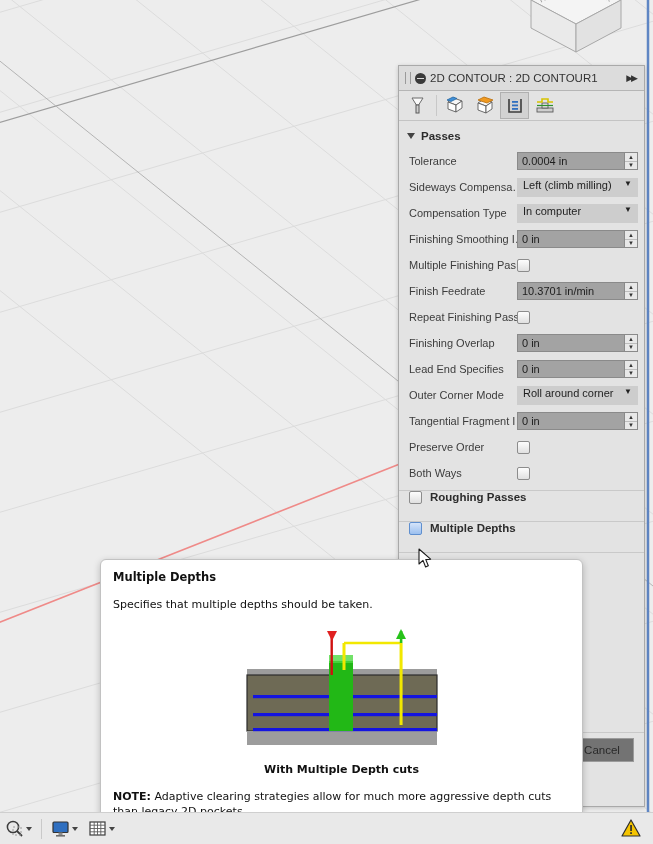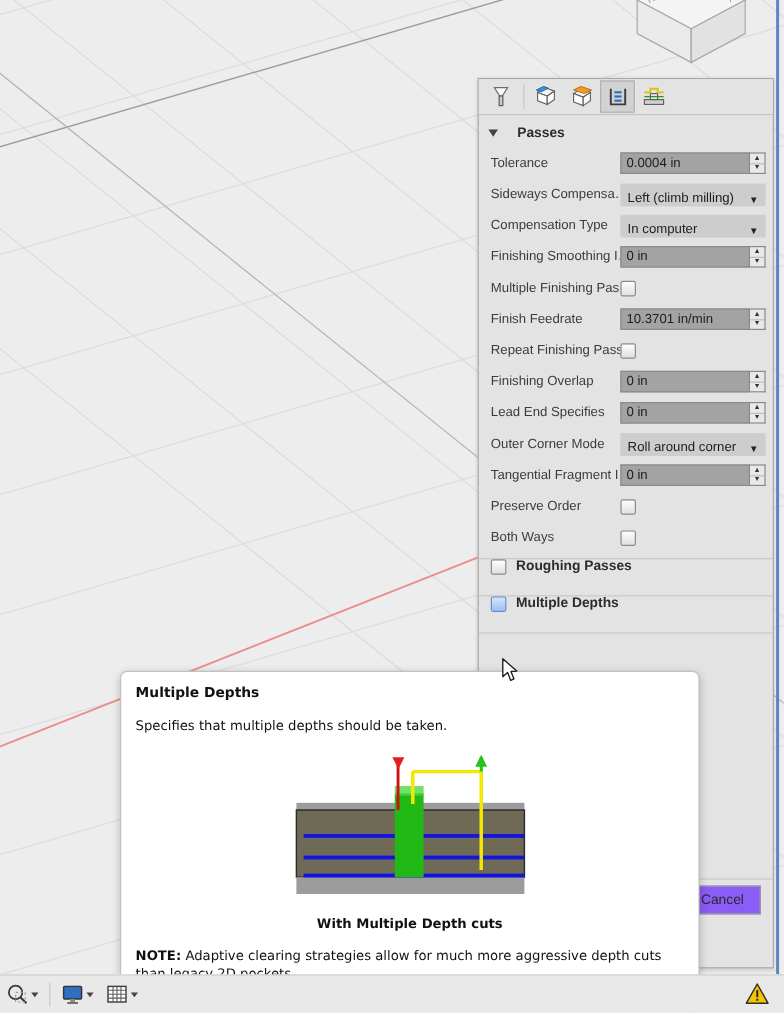--- a/index.html
+++ b/index.html
@@ -42,21 +42,21 @@
   }
   .tool-ico{
     width:27px;height:25px;display:flex;align-items:center;justify-content:center;
     border:1px solid transparent;margin-right:1px;position:relative;
   }
   .tool-ico.sel{background:#d2d2d2;border:1px solid #b0b0b0;}
   .sep-v{width:1px;height:21px;background:#c8c8c8;margin:0 3px;}
 
   
   .section-head{
-    display:flex;align-items:center;gap:16px;height:24px;padding:0 8px;margin-top:3px;
+    display:flex;align-items:center;gap:6px;height:24px;padding:0 8px;margin-top:3px;
     font-weight:bold;font-size:11.5px;color:#2c2c2c;
   }
   .tri{width:0;height:0;border-left:5px solid #444;border-top:4px solid transparent;border-bottom:4px solid transparent;}
   .tri.open{border-left:4.5px solid transparent;border-right:4.5px solid transparent;border-top:6px solid #444;border-bottom:0;}
 
   
   .row{display:flex;align-items:center;height:26px;padding:0 6px 0 10px;}
   .row .lbl{
     width:108px;flex:0 0 108px;font-size:11px;color:#3c3c3c;
     white-space:nowrap;overflow:hidden;text-overflow:clip;
@@ -67,41 +67,41 @@
     box-sizing:border-box;
   }
   .spin{
     width:13px;height:18px;border:1px solid #8a8a8a;border-left:none;background:#e8e8e8;
     display:flex;flex-direction:column;box-sizing:border-box;flex:0 0 13px;
   }
   .spin div{flex:1;display:flex;align-items:center;justify-content:center;font-size:6px;color:#333;line-height:1;}
   .spin div:first-child{border-bottom:1px solid #bdbdbd;}
   .combo{
     flex:1;height:19px;background:#cdcdcd;border:1px solid transparent;
-    display:flex;align-items:flex-end;justify-content:space-between;padding:0 5px;
+    display:flex;align-items:flex-start;justify-content:space-between;padding:0 5px;
     font-size:11px;color:#1d1d1d;box-sizing:border-box;
   }
   .combo .cv{white-space:nowrap;overflow:hidden;}
   .caret{font-size:8px;color:#222;margin-left:4px;}
   .cb{
     width:13px;height:13px;border:1px solid #8c8c8c;border-radius:2px;
     background:linear-gradient(#fdfdfd,#e0e0e0);box-sizing:border-box;flex:0 0 13px;
   }
   .cb.hover{background:linear-gradient(#d5e4fa,#9cc0ef);border-color:#5f8fcf;}
   .divider{height:1px;background:#c9c9c9;margin:4px 0 0 0;}
   .grp-row{display:flex;align-items:flex-start;gap:8px;height:26px;padding:0 10px;font-weight:bold;font-size:11.5px;color:#2c2c2c;}
 
   
   #dlg-buttons{
     position:absolute;left:0;bottom:40px;width:100%;height:34px;
     border-top:1px solid #c9c9c9;display:flex;align-items:center;justify-content:flex-end;
     padding-right:10px;box-sizing:border-box;
   }
   .btn{
-    min-width:62px;height:22px;background:#8b5cf6;border:1px solid #9b9b9b;
+    min-width:62px;height:22px;background:#737373;border:1px solid #9b9b9b;
     display:flex;align-items:center;justify-content:center;font-size:11.5px;color:#2a2a2a;
   }
 
   
   #tooltip{
     position:absolute;left:100px;top:559px;width:483px;height:277px;
     background:#ffffff;border:1px solid #c2c2c2;border-radius:6px;
     box-shadow:0 2px 7px rgba(0,0,0,.22);
     box-sizing:border-box;padding:10px 12px 0 12px;
     font-family:"DejaVu Sans", sans-serif;
@@ -173,20 +173,26 @@
     <polygon points="10,34 55,58 55,86 10,62" fill="#eaeaea" stroke="#a8a8a8" stroke-width="1"></polygon>
 
     <polygon points="100,34 55,58 55,86 100,62" fill="#e2e2e2" stroke="#a8a8a8" stroke-width="1"></polygon>
     <text x="31" y="31" font-size="8" fill="#9a9a9a" font-family="Liberation Sans, sans-serif" text-anchor="middle" transform="rotate(-28 31 31)">RIGHT</text>
     <text x="79" y="31" font-size="8" fill="#9a9a9a" font-family="Liberation Sans, sans-serif" text-anchor="middle" transform="rotate(28 79 31)">BACK</text>
   </svg>
 </div>
 
 <div id="panel">
 
+  <div id="panel-titlebar">
+    <div class="grip"></div>
+    <div class="dot-collapse"></div>
+    <div id="panel-title">2D CONTOUR : 2D CONTOUR1</div>
+    <div class="dbl-arrow">▶▶</div>
+  </div>
 
   <div id="icon-strip">
 
     <div class="tool-ico">
       <svg width="17" height="19" viewBox="0 0 17 19">
         <polygon points="3,2 14,2 9.6,9 7.4,9" fill="#fafafa" stroke="#6b6b6b" stroke-width="1"></polygon>
         <rect x="7" y="9" width="3" height="8" fill="#cfcfcf" stroke="#5a5a5a" stroke-width="1"></rect>
       </svg>
     </div>
     <div class="sep-v"></div>

